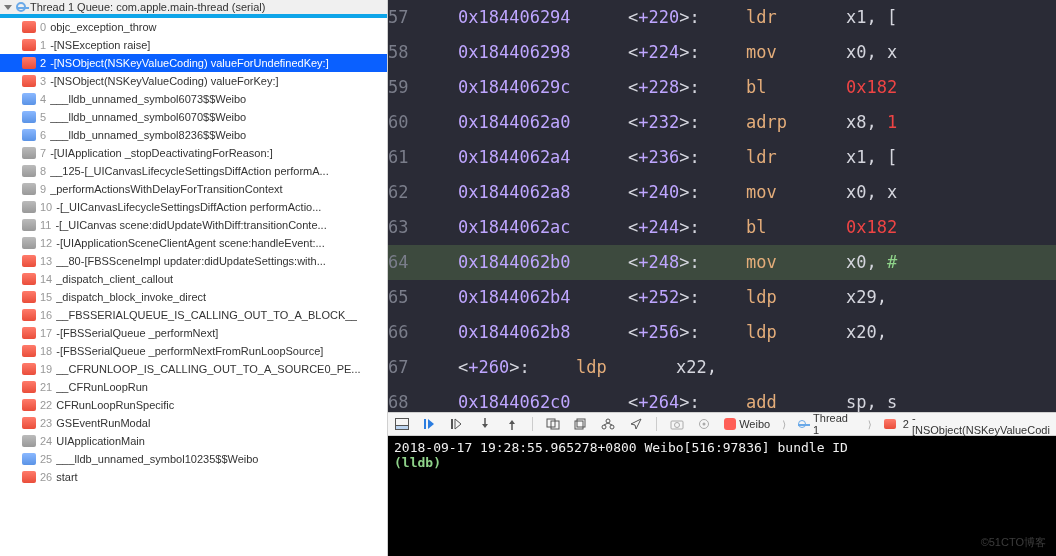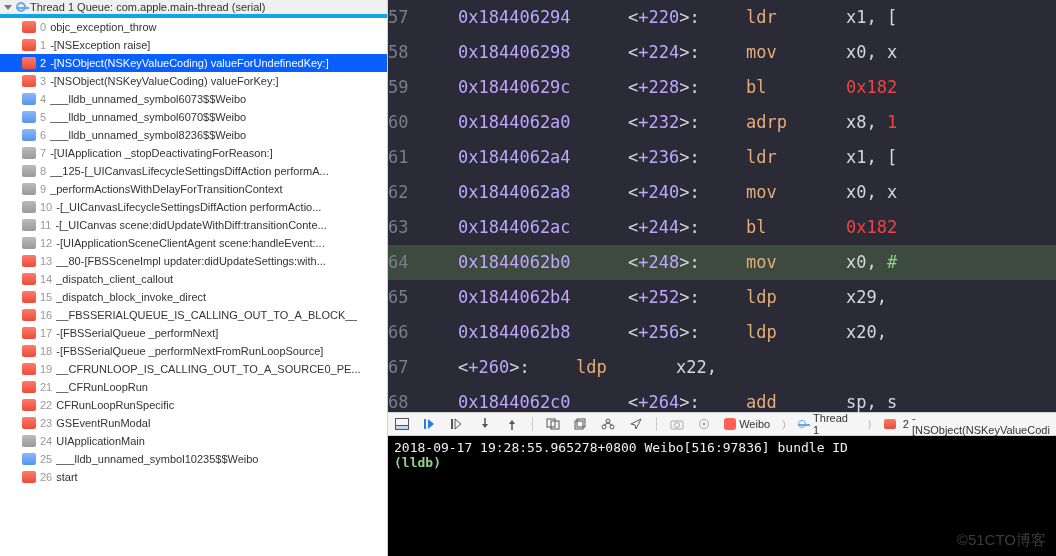--- a/index.html
+++ b/index.html
@@ -32,21 +32,21 @@
 .ops .green { color: #8fd38a; }
 .ops .purple { color: #ef4444; }
 .debug-bar { height: 24px; background: #f5f5f5; border-top: 1px solid #d0d0d0; border-bottom: 1px solid #d0d0d0; display: flex; align-items: center; padding: 0 6px; gap: 12px; color: #555; }
 .db-icon { width: 16px; height: 16px; display: inline-flex; align-items: center; justify-content: center; cursor: pointer; }
 .db-sep { width: 1px; height: 14px; background: #ccc; }
 .bc-item { display: inline-flex; align-items: center; gap: 3px; font-size: 11px; color: #333; cursor: pointer; }
 .bc-sep { color: #aaa; font-size: 10px; }
 .bc-app-icon { width: 12px; height: 12px; background: #ff5f57; border-radius: 3px; display: inline-block; }
 .console { flex: 0 0 auto; background: #000; color: #f0f0f0; font-family: "Menlo","Monaco",monospace; font-size: 13px; padding: 4px 6px; height: 120px; white-space: pre; overflow: hidden; }
 .console .lldb { color: #8fd38a; font-weight: bold; }
-.watermark { position: absolute; right: 10px; bottom: 6px; color: #777; font-size: 15px; opacity: .5; }
+.watermark { position: absolute; right: 10px; bottom: 6px; color: #777; font-size: 11px; opacity: .5; }
 </style>
 </head>
 <body>
 
 <div class="left-panel">
   <div class="thread-header">
     <span class="disclosure"></span>
     <span class="thread-icon"></span>
     <span>Thread 1 Queue: com.apple.main-thread (serial)</span>
   </div>

